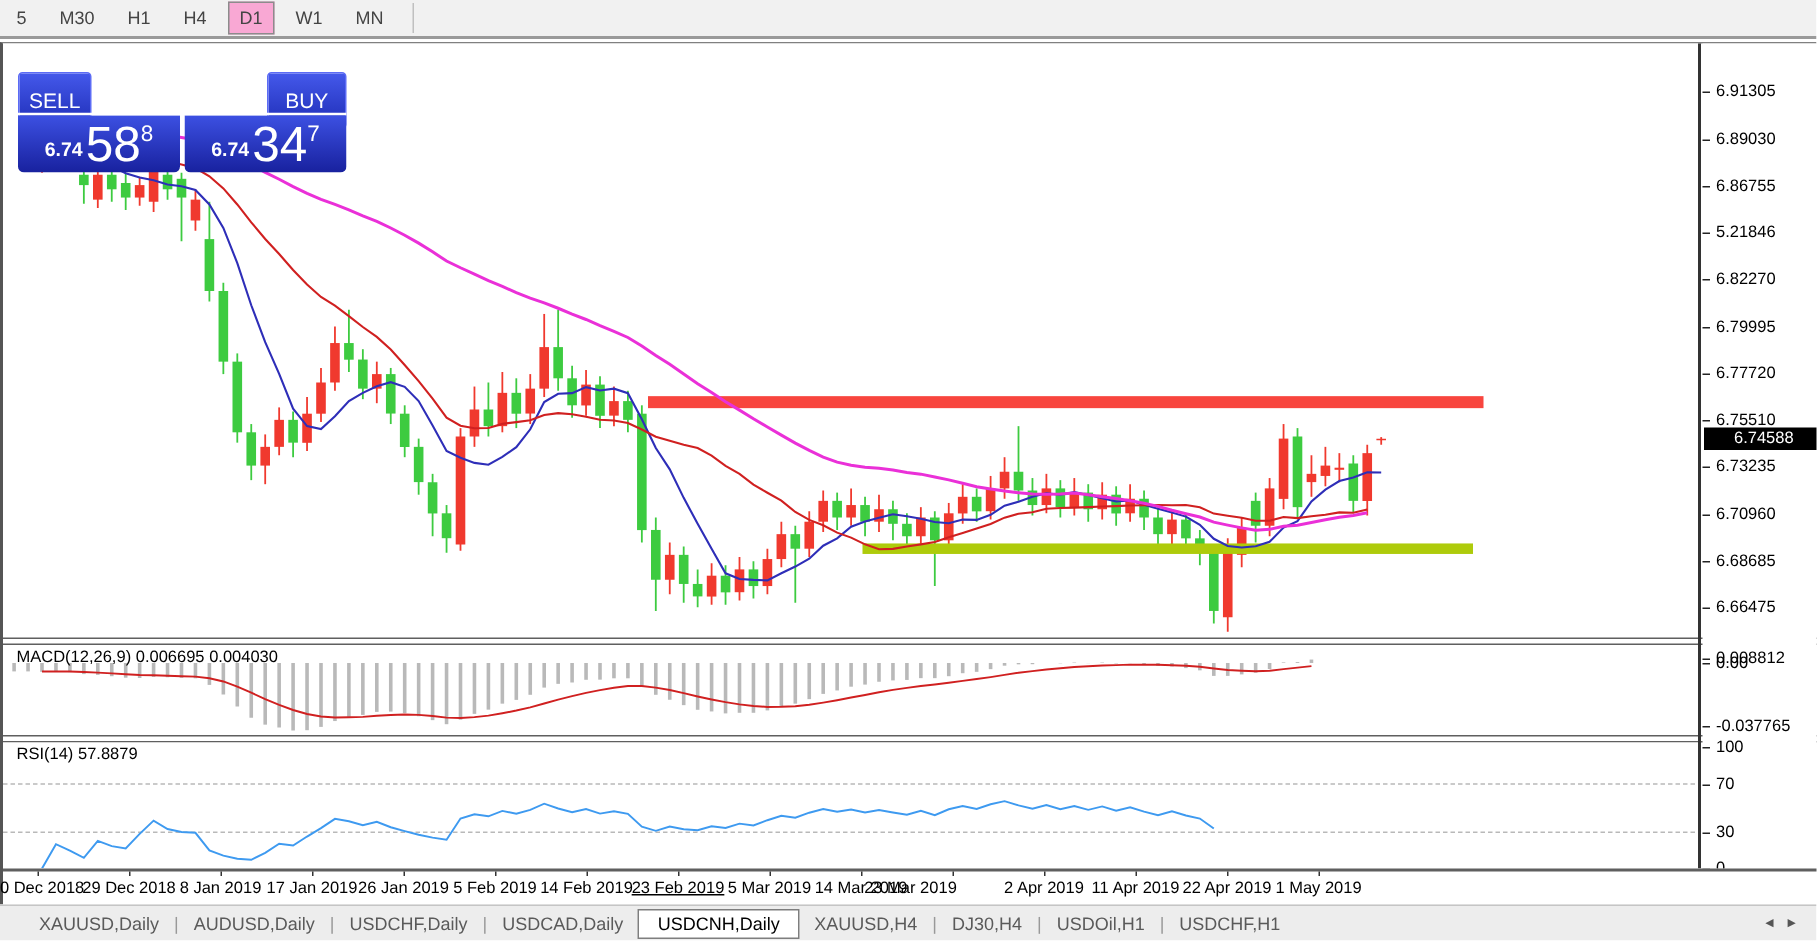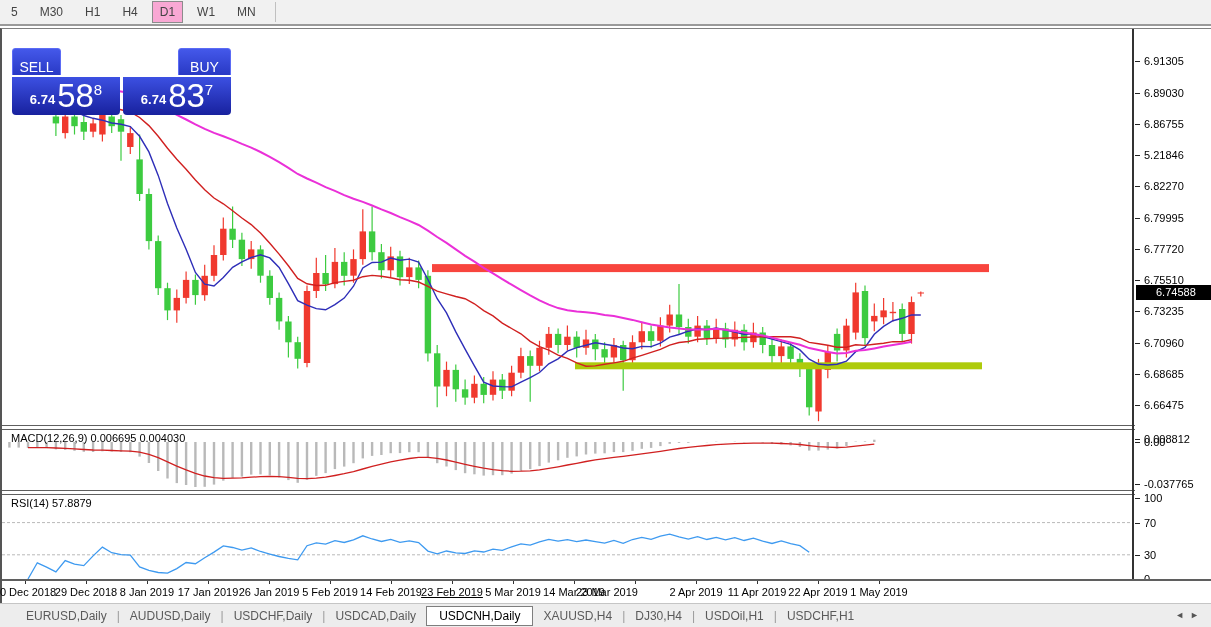--- a/index.html
+++ b/index.html
@@ -305,21 +305,21 @@
         <button class="tp-btn" id="sell-btn">SELL</button>
         <button class="tp-btn" id="buy-btn">BUY</button>
       </div>
       <div class="tp-price" id="sell-price">
         <span class="sm">6.74</span>
         <span class="big">58</span>
         <span class="sup">8</span>
       </div>
       <div class="tp-price" id="buy-price">
         <span class="sm">6.74</span>
-        <span class="big">83</span>
+        <span class="big">34</span>
         <span class="sup">7</span>
       </div>
     </div>
 
     <div class="sep" style="top:396px;"></div>
     <div class="sep" style="top:461px;"></div>
 
     <div class="panel" id="macd-panel" style="top:401px;width:1130px;height:60px;">
       <svg id="macd-svg" width="1130" height="60">
           <line x1="7.4" y1="12" x2="7.4" y2="17.6" stroke="#b9b9b9" stroke-width="2.4"></line>
@@ -502,21 +502,21 @@
         <div class="date-label" style="left: 755px;">11 Apr 2019</div>
         <div class="date-tick" style="left: 816px;"></div>
         <div class="date-label" style="left: 816px;">22 Apr 2019</div>
         <div class="date-tick" style="left: 877px;"></div>
         <div class="date-label" style="left: 877px;">1 May 2019</div>
       </div>
   </div>
 
   <div id="tabbar">
     <span id="tab-list" style="display:flex;align-items:center;">
-        <span class="tab">EURUSD,Daily</span>
+        <span class="tab">XAUUSD,Daily</span>
         <span class="tab-sep">|</span>
         <span class="tab">AUDUSD,Daily</span>
         <span class="tab-sep">|</span>
         <span class="tab">USDCHF,Daily</span>
         <span class="tab-sep">|</span>
         <span class="tab">USDCAD,Daily</span>
         <span class="tab active">USDCNH,Daily</span>
         <span class="tab">XAUUSD,H4</span>
         <span class="tab-sep">|</span>
         <span class="tab">DJ30,H4</span>

